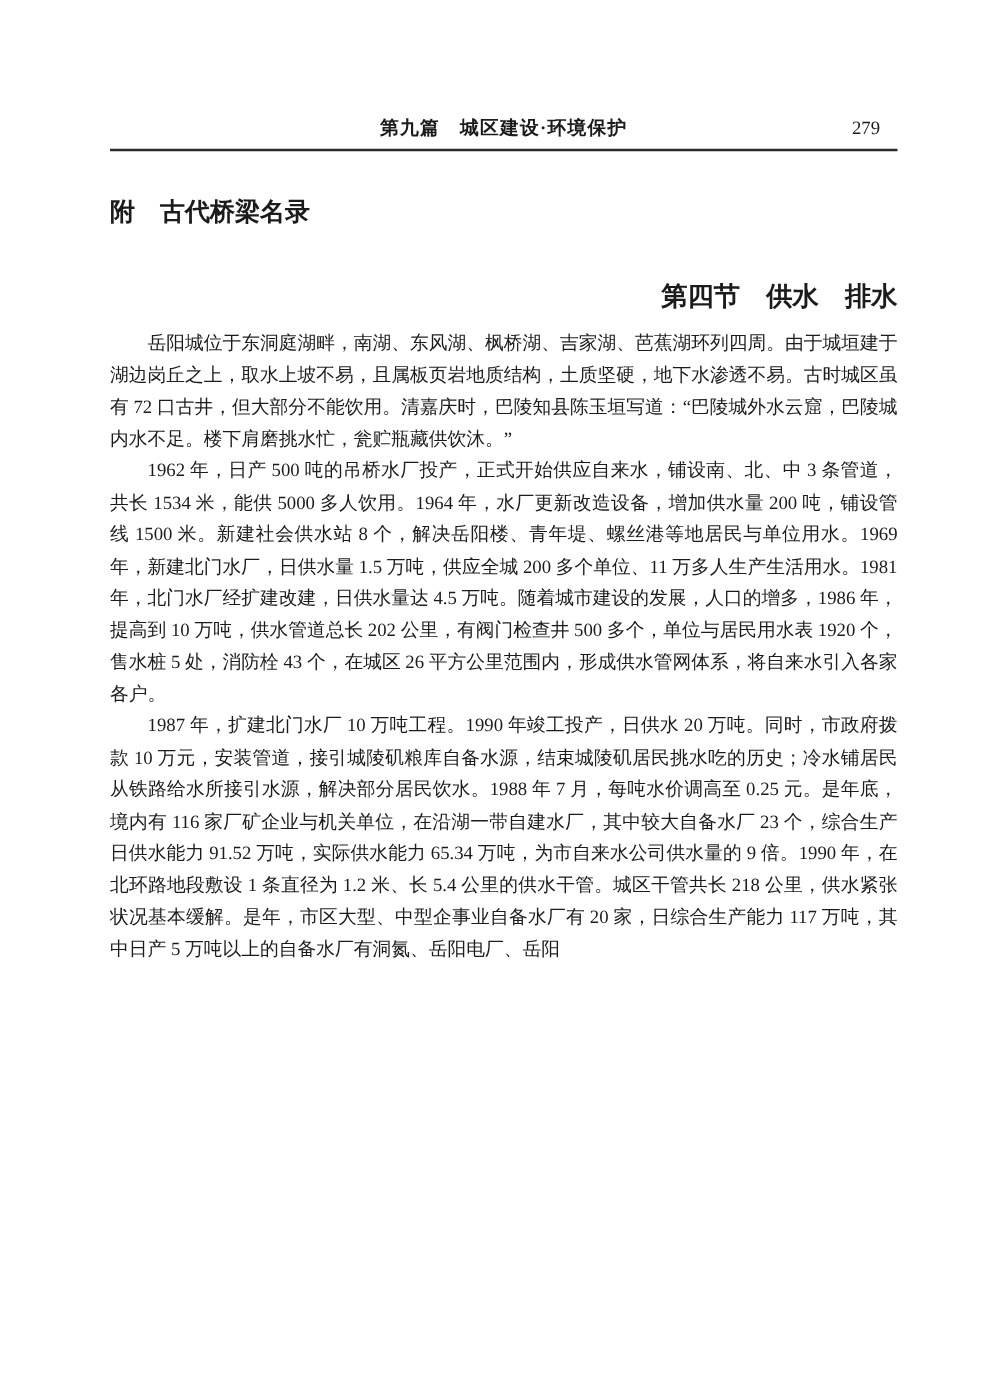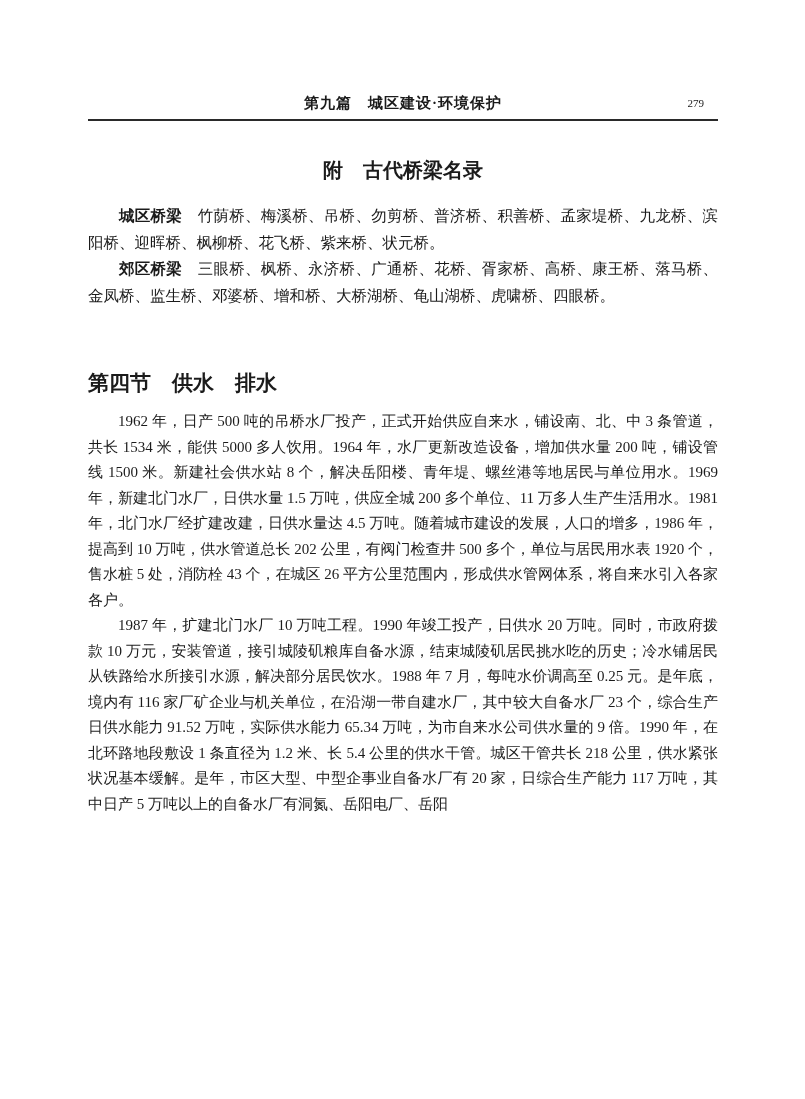--- a/index.html
+++ b/index.html
@@ -29,43 +29,43 @@
     line-height: 18px;
     font-weight: bold;
     letter-spacing: 1px;
   }
   .page-number {
     position: absolute;
     right: 14px;
     top: 0;
     font-weight: normal;
     letter-spacing: 0;
-    font-size: 11px;
+    font-size: 15px;
   }
   
   .appendix-title {
     margin: 36px 0 11px 0;
-    text-align: center;
+    text-align: left;
     font-size: 20px;
     line-height: 26px;
     font-weight: bold;
   }
   .bridge-list { margin-top: 20px; }
   .bridge-para {
     margin: 0;
     font-size: 15.5px;
     line-height: 26.5px;
     text-align: justify;
     text-indent: 2em;
   }
   .bridge-label { font-weight: bold; margin-right: 1em; }
   
   .section-title {
-    margin: 60px 0 0 0;
-    text-align: left;
+    margin: 40px 0 0 0;
+    text-align: right;
     font-size: 21px;
     line-height: 28px;
     font-weight: bold;
   }
   .subsection-title {
     margin: 34px 0 0 0;
     font-size: 15px;
     line-height: 20px;
     font-weight: normal;
     text-indent: 2em;
@@ -85,27 +85,24 @@
 <div class="page">
   <div class="content">
 
     <div class="running-header">
       <span>第九篇　城区建设·环境保护</span>
       <span class="page-number">279</span>
     </div>
 
     <h1 class="appendix-title">附　古代桥梁名录</h1>
 
-    <div class="bridge-list">
-      <p class="bridge-para"><span class="bridge-label">城区桥梁</span><span>竹荫桥、梅溪桥、吊桥、勿剪桥、普济桥、积善桥、孟家堤桥、九龙桥、滨阳桥、迎晖桥、枫柳桥、花飞桥、紫来桥、状元桥。</span></p>
-      <p class="bridge-para"><span class="bridge-label">郊区桥梁</span><span>三眼桥、枫桥、永济桥、广通桥、花桥、胥家桥、高桥、康王桥、落马桥、金凤桥、监生桥、邓婆桥、增和桥、大桥湖桥、龟山湖桥、虎啸桥、四眼桥。</span></p>
-    </div>
 
     <h2 class="section-title">第四节　供水　排水</h2>
 
 
     <div class="body-text">
+      <p class="body-para">岳阳城位于东洞庭湖畔，南湖、东风湖、枫桥湖、吉家湖、芭蕉湖环列四周。由于城垣建于湖边岗丘之上，取水上坡不易，且属板页岩地质结构，土质坚硬，地下水渗透不易。古时城区虽有 72 口古井，但大部分不能饮用。清嘉庆时，巴陵知县陈玉垣写道：“巴陵城外水云窟，巴陵城内水不足。楼下肩磨挑水忙，瓮贮瓶藏供饮沐。”</p>
       <p class="body-para">1962 年，日产 500 吨的吊桥水厂投产，正式开始供应自来水，铺设南、北、中 3 条管道，共长 1534 米，能供 5000 多人饮用。1964 年，水厂更新改造设备，增加供水量 200 吨，铺设管线 1500 米。新建社会供水站 8 个，解决岳阳楼、青年堤、螺丝港等地居民与单位用水。1969 年，新建北门水厂，日供水量 1.5 万吨，供应全城 200 多个单位、11 万多人生产生活用水。1981 年，北门水厂经扩建改建，日供水量达 4.5 万吨。随着城市建设的发展，人口的增多，1986 年，提高到 10 万吨，供水管道总长 202 公里，有阀门检查井 500 多个，单位与居民用水表 1920 个，售水桩 5 处，消防栓 43 个，在城区 26 平方公里范围内，形成供水管网体系，将自来水引入各家各户。</p>
       <p class="body-para">1987 年，扩建北门水厂 10 万吨工程。1990 年竣工投产，日供水 20 万吨。同时，市政府拨款 10 万元，安装管道，接引城陵矶粮库自备水源，结束城陵矶居民挑水吃的历史；冷水铺居民从铁路给水所接引水源，解决部分居民饮水。1988 年 7 月，每吨水价调高至 0.25 元。是年底，境内有 116 家厂矿企业与机关单位，在沿湖一带自建水厂，其中较大自备水厂 23 个，综合生产日供水能力 91.52 万吨，实际供水能力 65.34 万吨，为市自来水公司供水量的 9 倍。1990 年，在北环路地段敷设 1 条直径为 1.2 米、长 5.4 公里的供水干管。城区干管共长 218 公里，供水紧张状况基本缓解。是年，市区大型、中型企事业自备水厂有 20 家，日综合生产能力 117 万吨，其中日产 5 万吨以上的自备水厂有洞氮、岳阳电厂、岳阳</p>
     </div>
 
   </div>
 </div>
 
 </body></html>

